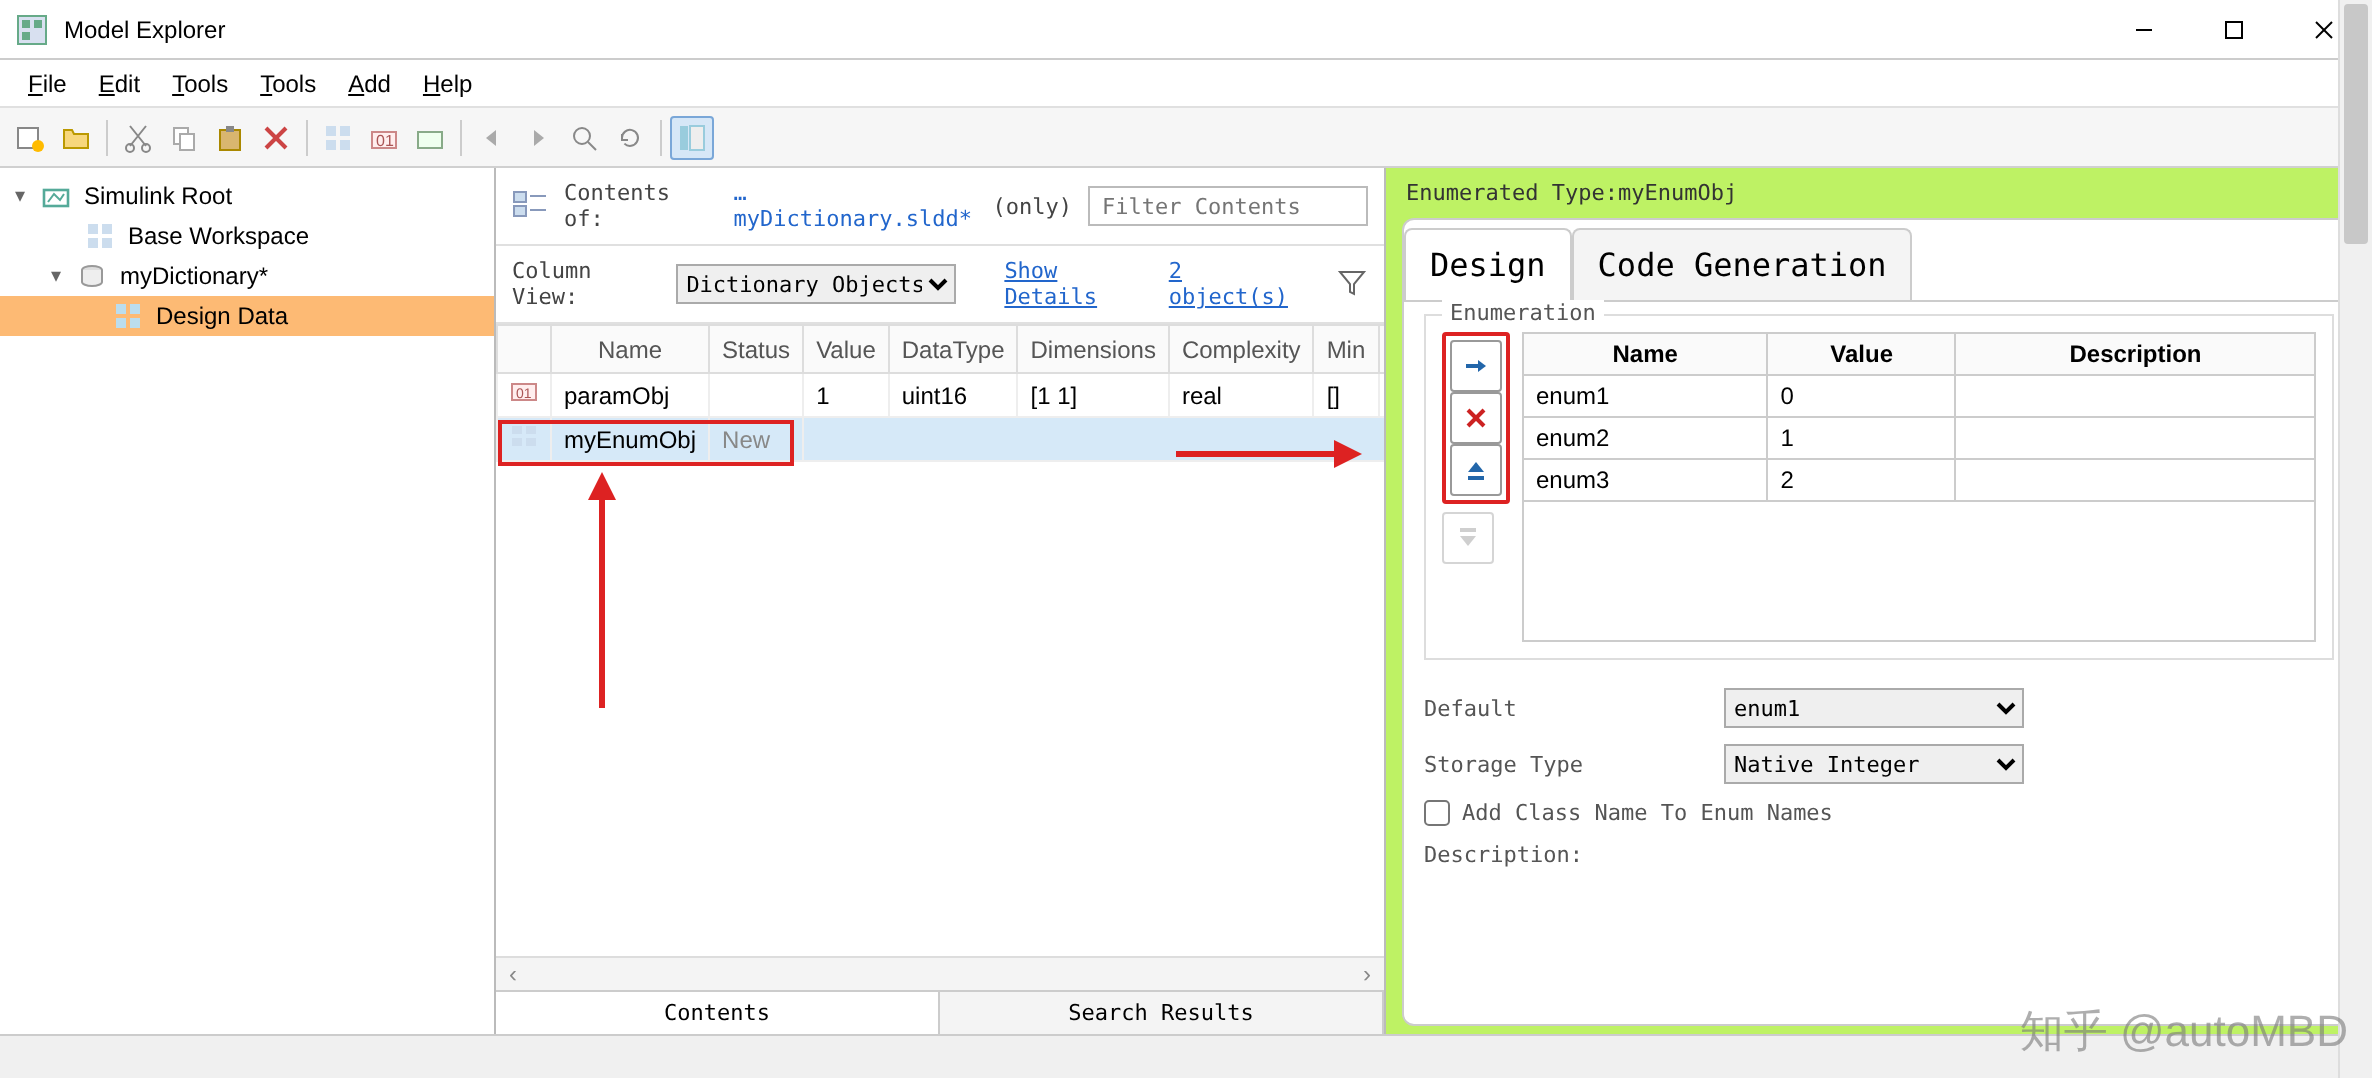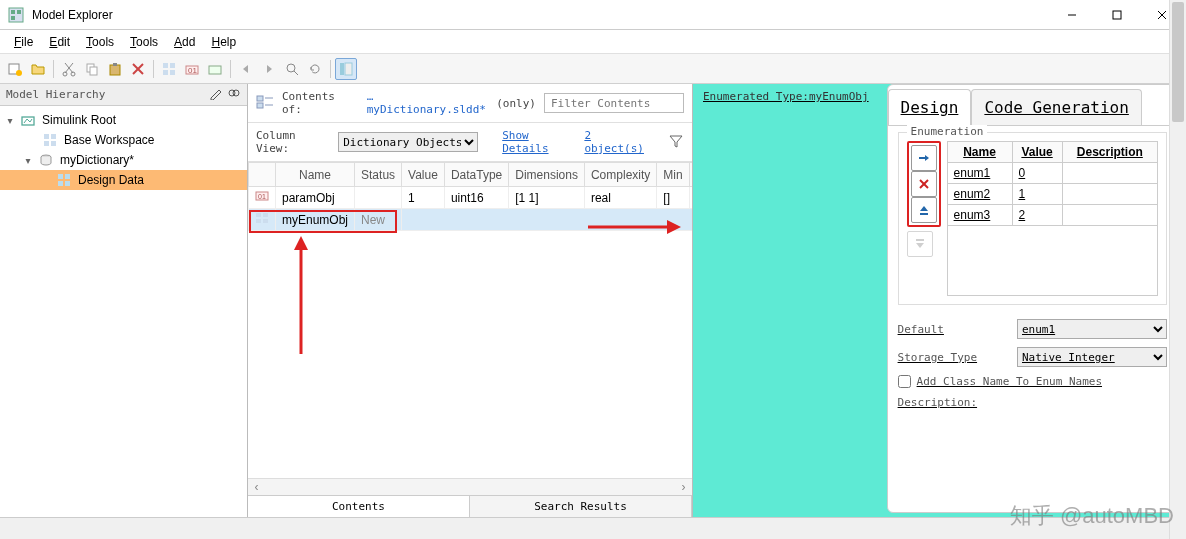--- a/index.html
+++ b/index.html
@@ -31,21 +31,21 @@
 .center-sub { padding: 6px 8px; display: flex; align-items: center; gap: 24px; font-family: monospace; font-size: 11px; color: #444; border-bottom: 1px solid #e0e0e0; }
 .center-sub select { border: 1px solid #aaa; font-family: monospace; font-size: 11px; height: 20px; width: 140px; }
 .center-sub a { color: #2266cc; text-decoration: underline; }
 .grid { flex: 1; overflow: auto; position: relative; }
 .grid table { width: 100%; border-collapse: collapse; font-size: 12px; }
 .grid th { border: 1px solid #ddd; background: #fafafa; font-weight: normal; color: #555; padding: 4px 6px; height: 24px; }
 .grid td { border: 1px solid #eee; padding: 3px 6px; height: 16px; }
 .grid tr.sel td { background: #d6e9f8; }
 .center-tabs { height: 22px; display: flex; border-top: 1px solid #ccc; background: #f4f4f4; }
 .center-tabs div { flex: 1; text-align: center; font-family: monospace; font-size: 11px; line-height: 22px; border-right: 1px solid #ccc; }
-.right-panel { width: 493px; display: flex; flex-direction: row; background: #5eead4; text-decoration: underline; }
+.right-panel { width: 493px; display: flex; flex-direction: column; background: #bef264; }
 .right-head { padding: 6px 10px; font-family: monospace; font-size: 11px; color: #333; }
 .right-body { flex: 1; margin: 0 8px 4px 8px; background: #fff; border: 1px solid #ccc; border-radius: 6px; overflow: auto; position: relative; }
 .tabs { display: flex; border-bottom: 1px solid #ccc; }
 .tabs .tab { padding: 8px 12px; font-family: monospace; font-size: 16px; border: 1px solid #ccc; border-bottom: none; background: #f4f4f4; margin-left: 0; margin-top: 4px; border-radius: 4px 4px 0 0; }
 .tabs .tab.active { background: #fff; }
 .fieldset { margin: 6px 10px 10px 10px; border: 1px solid #ddd; padding: 8px; position: relative; }
 .fieldset .legend { position: absolute; top: -8px; left: 8px; background: #fff; padding: 0 4px; font-family: monospace; font-size: 11px; color: #555; }
 .enum-area { display: flex; gap: 6px; }
 .enum-btns { display: flex; flex-direction: column; gap: 4px; }
 .enum-btns button { width: 26px; height: 26px; border: 1px solid #999; background: #fff; display: flex; align-items: center; justify-content: center; border-radius: 2px; }
@@ -193,32 +193,20 @@
       <svg width="16" height="16">
         <rect x="2" y="2" width="4" height="12" fill="#9cd"></rect>
         <rect x="7" y="2" width="7" height="12" fill="#eee" stroke="#9cd"></rect>
       </svg>
     </div>
 </div>
 
 <div class="main">
 
   <div class="left-panel">
-    <div class="panel-header">
-      <span>Model Hierarchy</span>
-      <span class="hdr-icons">
-        <span><svg width="14" height="14">
-              <path d="M2 12l8-8 2 2-8 8H2z" fill="none" stroke="#555"></path>
-            </svg></span>
-        <span><svg width="14" height="14">
-              <circle cx="5" cy="7" r="3" fill="none" stroke="#555"></circle>
-              <circle cx="9" cy="7" r="3" fill="none" stroke="#555"></circle>
-            </svg></span>
-      </span>
-    </div>
     <div class="tree">
       <div class="tree-row" style="padding-left:4px">
         <span class="twisty">▾</span>
         <span class="node-icon">
             <svg width="14" height="14">
               <rect x="1" y="4" width="12" height="8" fill="#fff" stroke="#5a9" stroke-width="1.3"></rect>
               <path d="M3 10L6 6l3 3 2-3" fill="none" stroke="#5a9"></path>
             </svg>
           </span>
         <span class="label">Simulink Root</span>

